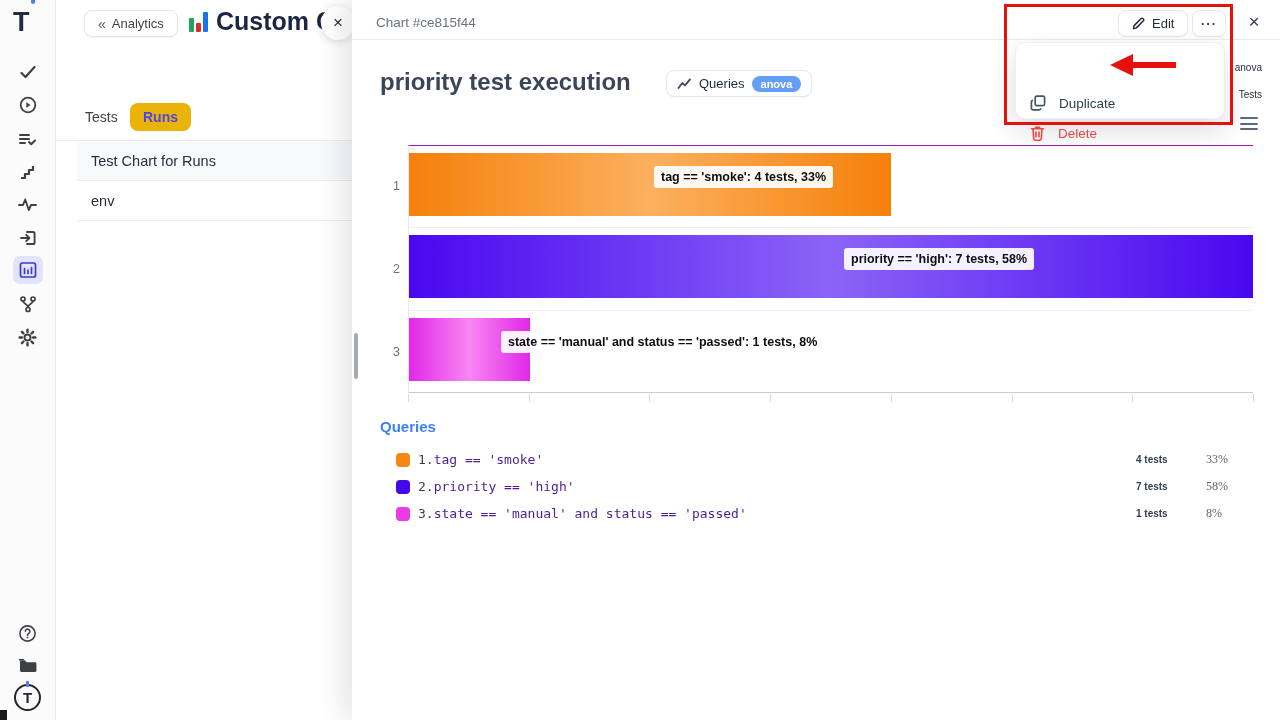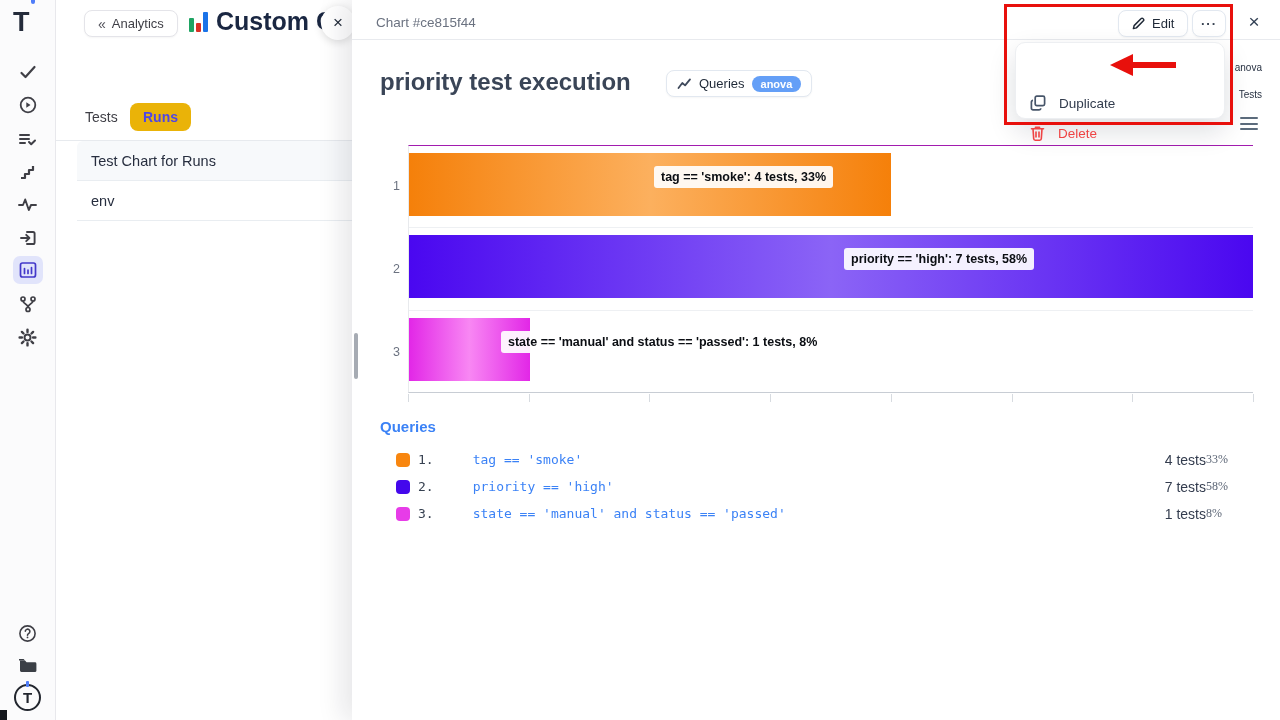--- a/index.html
+++ b/index.html
@@ -66,23 +66,23 @@
   .bar-label { position:absolute; top:20px; height:22px; display:flex; align-items:center; background:rgba(255,255,255,.92); border-radius:3px; padding:0 7px; font-size:12.5px; font-weight:700; color:#0b0e13; white-space:nowrap; }
   .axis-ticks { position:absolute; left:56px; top:394px; width:845px; height:8px; }
   .tick { position:absolute; top:0; width:1px; height:8px; background:#d7dbe0; }
 
   
   .legend-title { position:absolute; left:28px; top:418px; font-size:15px; font-weight:600; color:#3b82f6; }
   .legend { position:absolute; left:28px; top:446px; right:40px; }
   .legend-row { display:flex; align-items:center; height:27px; }
   .swatch { width:14px; height:14px; border-radius:4px; margin-left:16px; flex:0 0 14px; }
   .legend-idx { margin-left:8px; font-size:13px; color:#374151; }
-  .legend-query { font-size:13px; color:#3b82f6;margin-left:39px; }
+  .legend-query { font-size:13px; color:#4c1d95; }
   .legend-fill { flex:1; }
-  .legend-tests { width:70px; text-align:right; font-size:14px; font-weight:400; color:#333c4e; }
+  .legend-tests { width:70px; text-align:left; font-size:10px; font-weight:700; color:#333c4e; }
   .legend-pct { width:34px; text-align:left; font-size:12px; color:#5b6575;font-family:Liberation Serif, serif; }
 
   
   .dropdown { position:absolute; left:663px; top:42px; width:210px; height:77px; background:#fff; border:1px solid #edeff2; border-radius:10px; box-shadow:0 12px 28px rgba(15,23,42,.14); z-index:20; padding-top:9px; }
   .menu-item { display:flex; align-items:center; gap:13px; height:30px; padding-left:14px; font-size:13.5px; cursor:pointer; }
   .menu-item.duplicate { color:#323c4d;margin-top:36px; }
   .menu-item.delete { color:#ef4444; }
   .anno-box { position:absolute; left:652px; top:4px; width:229px; height:121px; border:3px solid #e8100c; z-index:30; pointer-events:none; }
   .anno-arrow { position:absolute; left:754px; top:52px; z-index:31; pointer-events:none; }
 </style>

